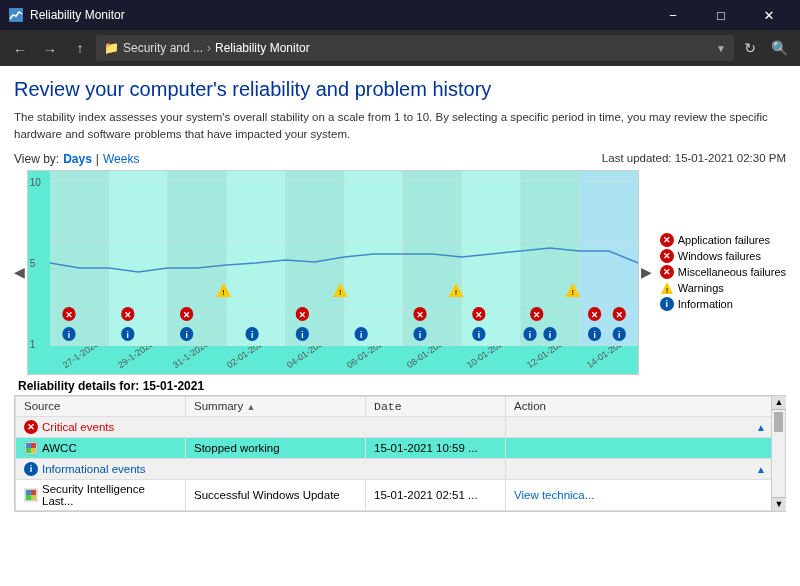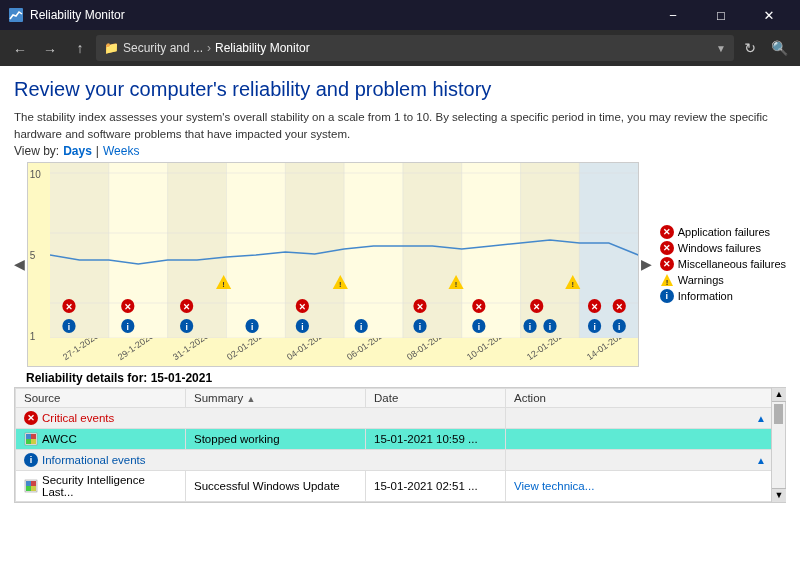--- a/index.html
+++ b/index.html
@@ -108,20 +108,21 @@
       font-size: 20px;
       color: #003399;
       font-weight: normal;
       margin-bottom: 8px;
     }
 
     .description {
       font-size: 11.5px;
       color: #333;
       line-height: 1.5;
+      margin-bottom: 8px;
     }
 
     .view-by-row {
       display: flex;
       align-items: flex-start;
       justify-content: space-between;
       margin-bottom: 4px;
     }
 
     .view-by-left {
@@ -168,21 +169,21 @@
       background: #0055aa;
       display: inline-flex; align-items: center; justify-content: center;
       color: white; font-size: 9px; font-weight: bold;
       flex-shrink: 0;
     }
 
     
     .details-header {
       font-size: 12px;
       font-weight: bold;
-      margin: 4px 12px 2px;
+      margin: 4px 4px 2px;
       color: #000;
     }
 
     .details-table {
       width: 100%;
       border-collapse: collapse;
       font-size: 11.5px;
       padding-left: 32px;
     }
     .details-table th {
@@ -268,29 +269,30 @@
   <div class="page-title">Review your computer's reliability and problem history</div>
   <div class="description">The stability index assesses your system's overall stability on a scale from 1 to 10. By selecting a specific period in time, you may review the specific hardware and software problems that have impacted your system.</div>
 
   <div class="view-by-row">
     <div class="view-by-left">
       <span class="view-by-label">View by:</span>
       <a href="#" class="view-link-active">Days</a>
       <span class="separator">|</span>
       <a href="#" class="view-link-inactive">Weeks</a>
     </div>
+    <span class="last-updated">Last updated: 15-01-2021 02:30 PM</span>
   </div>
 
   <div style="display:flex; align-items:stretch; margin-bottom:4px;">
 
     <div style="display:flex; align-items:center; padding-right:2px; cursor:pointer;">
       <span style="font-size:14px; color:#555;">◀</span>
     </div>
 
-    <div style="flex:1; border:1px solid #ccc; background:#fef9c3; position:relative; height:205px; overflow:hidden;">
+    <div style="flex:1; border:1px solid #ccc; background:#5eead4; position:relative; height:205px; overflow:hidden;">
 
       <div style="position:absolute; left:2px; top:6px; width:18px; height:calc(100% - 30px); display:flex; flex-direction:column; justify-content:space-between; font-size:10px; color:#555;">
         <span>10</span>
         <span>5</span>
         <span>1</span>
       </div>
 
       <svg style="position:absolute; left:22px; top:0; right:0; bottom:28px; width:calc(100% - 22px); height:calc(100% - 28px);" viewBox="0 0 620 175" preserveAspectRatio="none">
 
         <rect x="0" y="0" width="62" height="175" fill="#e8e8e8" opacity="0.5"></rect>
@@ -462,21 +464,21 @@
     <table class="details-table">
       <thead>
         <tr>
           <th style="width:170px;">
             <span>Source</span>
           </th>
           <th style="width:180px;">
             <span>Summary</span>
             <span style="font-size:9px; color:#666;">▲</span>
           </th>
-          <th style="width:140px;">
+          <th style="width:140px;font-family:Liberation Mono, monospace;">
             <span>Date</span>
           </th>
           <th style="padding-right:20px;">
             <span>Action</span>
           </th>
         </tr>
       </thead>
       <tbody>
 
         <tr class="critical-events-row">

